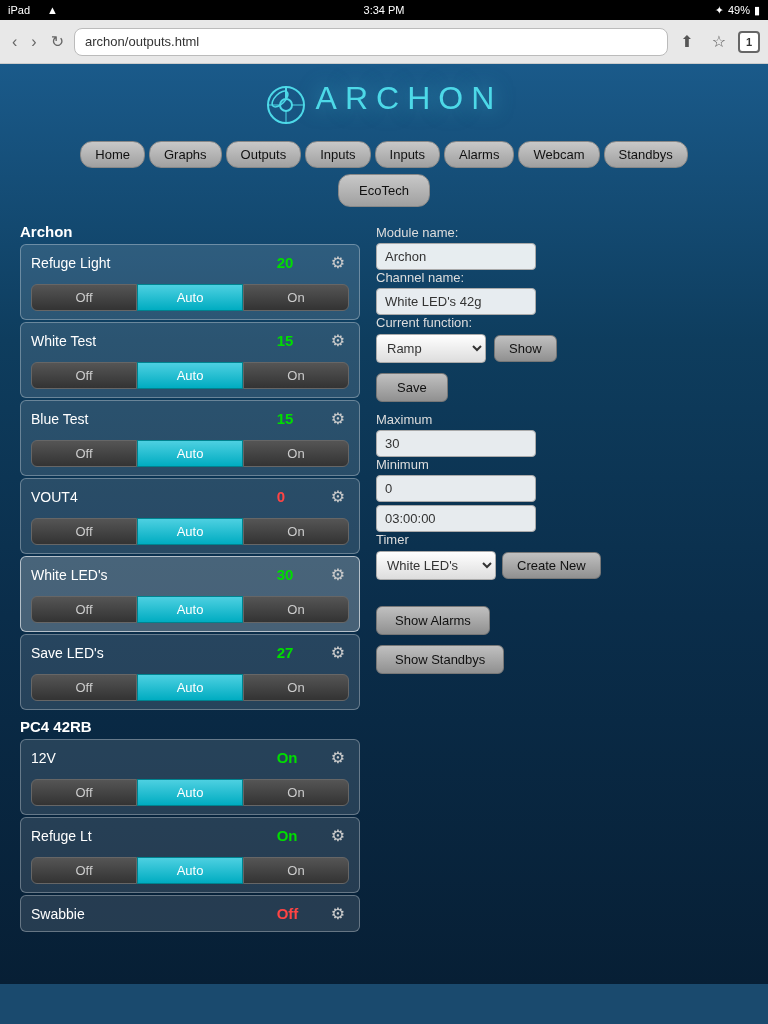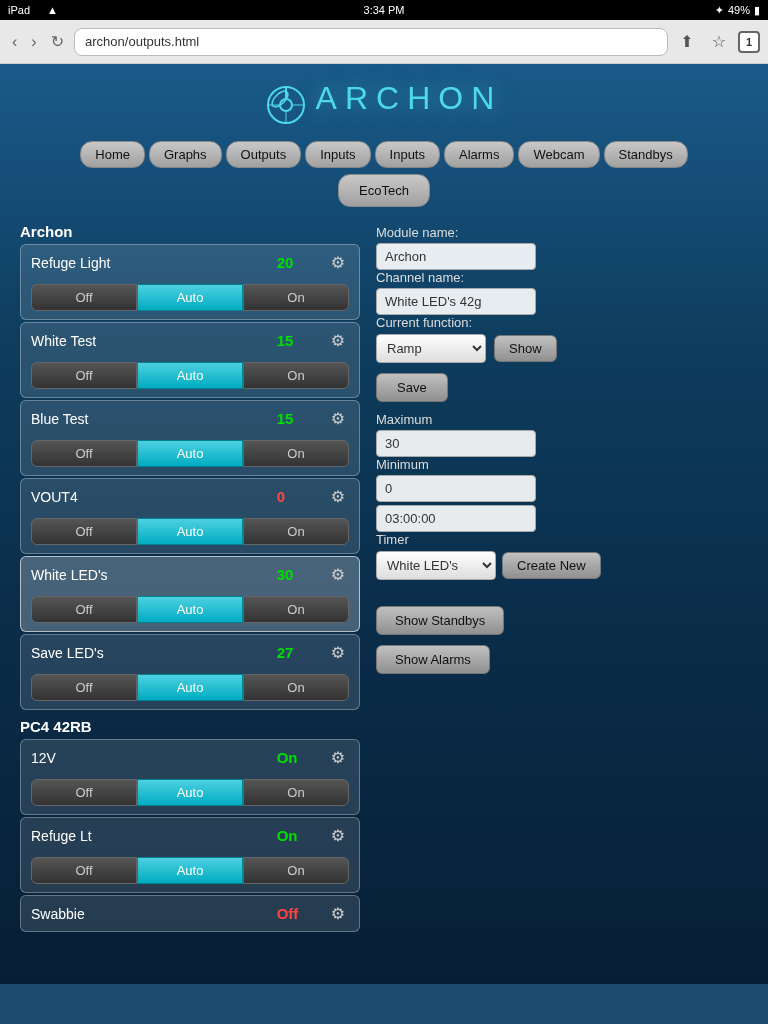--- a/index.html
+++ b/index.html
@@ -553,19 +553,19 @@
           <option>White LED's</option>
           <option>Blue LED's</option>
           <option>Refuge Light</option>
         </select>
         <button class="action-btn">Create New</button>
       </div>
 
       <div class="spacer"></div>
       <div class="spacer"></div>
 
+      <button class="wide-btn">Show Alarms</button>
       <button class="wide-btn">Show Standbys</button>
-      <button class="wide-btn">Show Alarms</button>
 
     </div>
 
   </div>
 </div>
 
 </body></html>

